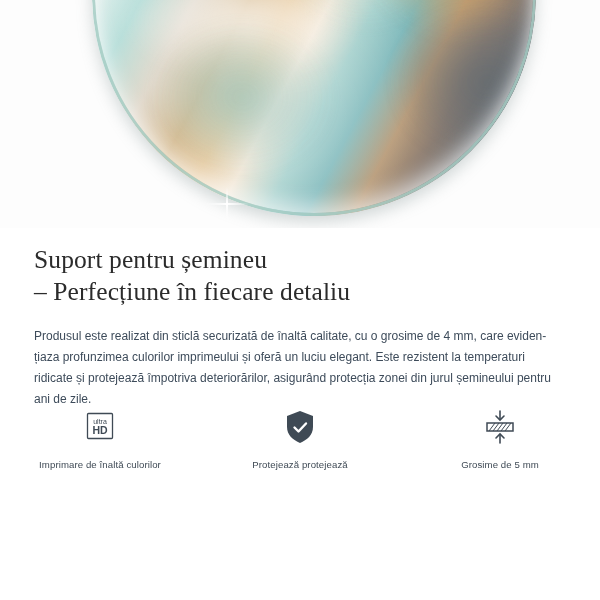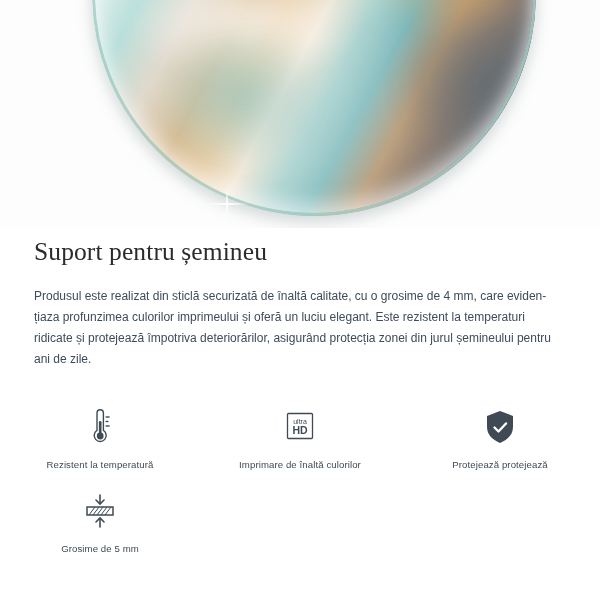--- a/index.html
+++ b/index.html
@@ -122,21 +122,21 @@
   }
   .glint:after {
     width: 2px; height: 34px; margin-left: -1px; margin-top: -17px;
     background: linear-gradient(180deg, rgba(255,255,255,0) 0%, #fff 50%, rgba(255,255,255,0) 100%);
   }
 
   
   .content {
     position: absolute;
     left: 0;
-    top: 236px;
+    top: 244px;
     width: 553px;
   }
   .headline {
     margin: 0;
     padding: 0 34px;
     font-family: "Liberation Serif", serif;
     font-size: 25.5px;
     line-height: 32px;
     font-weight: normal;
     color: #2b2b2b;
@@ -200,41 +200,27 @@
       <div class="plate-vein v4"></div>
       <div class="plate-vein v5"></div>
       <div class="plate-edge"></div>
     </div>
     <div class="glint"></div>
   </div>
 
   <div class="content">
     <h1 class="headline">
       <span>Suport pentru șemineu</span>
+      <span class="l2">– Perfecțiune în fiecare detaliu</span>
     </h1>
     <p class="paragraph">Produsul este realizat din sticlă securizată de înaltă calitate, cu o grosime de 4 mm, care eviden-țiaza profunzimea culorilor imprimeului și oferă un luciu elegant. Este rezistent la temperaturi ridicate și protejează împotriva deteriorărilor, asigurând protecția zonei din jurul șemineului pentru ani de zile.</p>
   </div>
 
   <div class="features">
 
-    <div class="feature">
-      <div class="feature-icon">
-        <svg width="34" height="40" viewBox="0 0 34 40">
-          <g fill="none" stroke="#3f4a55" stroke-width="1.4">
-            <path d="M14 6a3.2 3.2 0 0 1 6.4 0v17.4a6 6 0 1 1-6.4 0z"></path>
-            <line x1="22.6" y1="10" x2="26.6" y2="10"></line>
-            <line x1="22.6" y1="14.5" x2="25.4" y2="14.5"></line>
-            <line x1="22.6" y1="19" x2="26.6" y2="19"></line>
-          </g>
-          <circle cx="17.2" cy="29" r="3.4" fill="#3f4a55"></circle>
-          <rect x="15.9" y="14" width="2.6" height="13" rx="1.3" fill="#3f4a55"></rect>
-        </svg>
-      </div>
-      <div class="feature-label">Rezistent la temperatură</div>
-    </div>
 
     <div class="feature">
       <div class="feature-icon">
         <svg width="38" height="36" viewBox="0 0 38 36">
           <rect x="6.5" y="4.5" width="25" height="25" rx="1" fill="none" stroke="#3f4a55" stroke-width="1.3"></rect>
           <text x="19" y="15" text-anchor="middle" font-family="Liberation Sans, sans-serif" font-size="7" fill="#3f4a55">ultra</text>
           <text x="19" y="25" text-anchor="middle" font-family="Liberation Sans, sans-serif" font-size="10.5" font-weight="bold" fill="#3f4a55">HD</text>
         </svg>
       </div>
       <div class="feature-label">Imprimare de înaltă culorilor</div>

